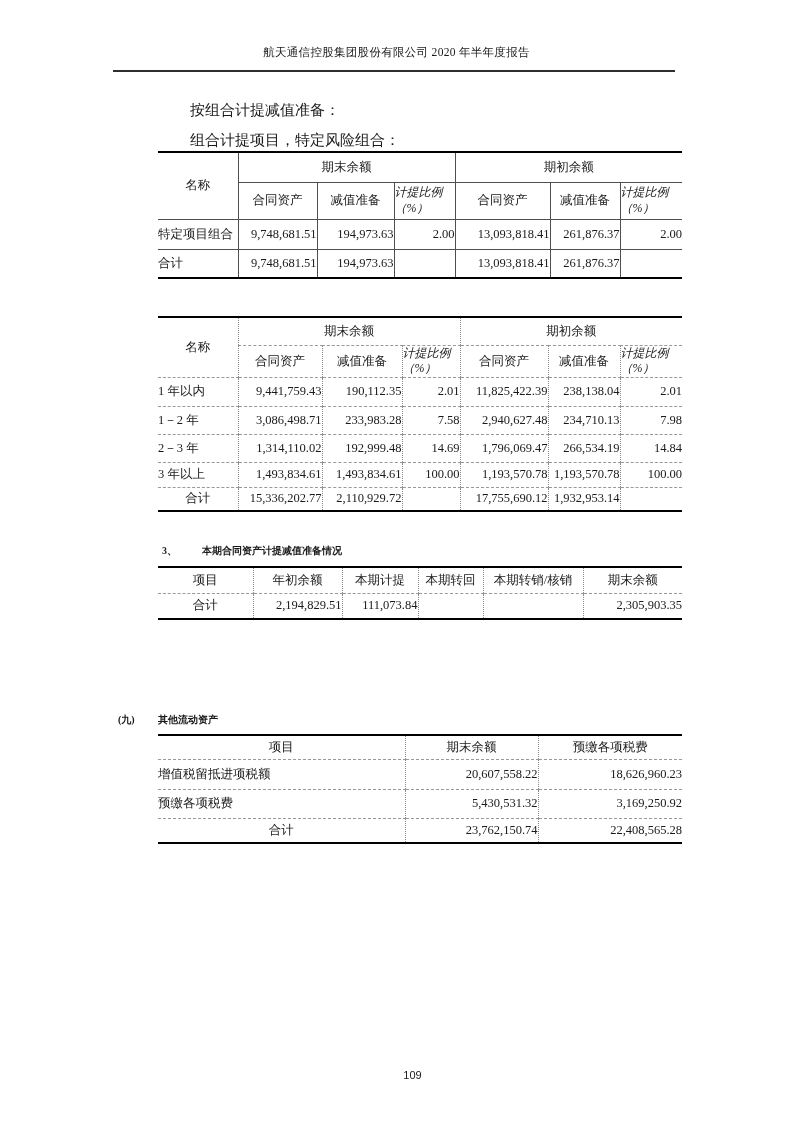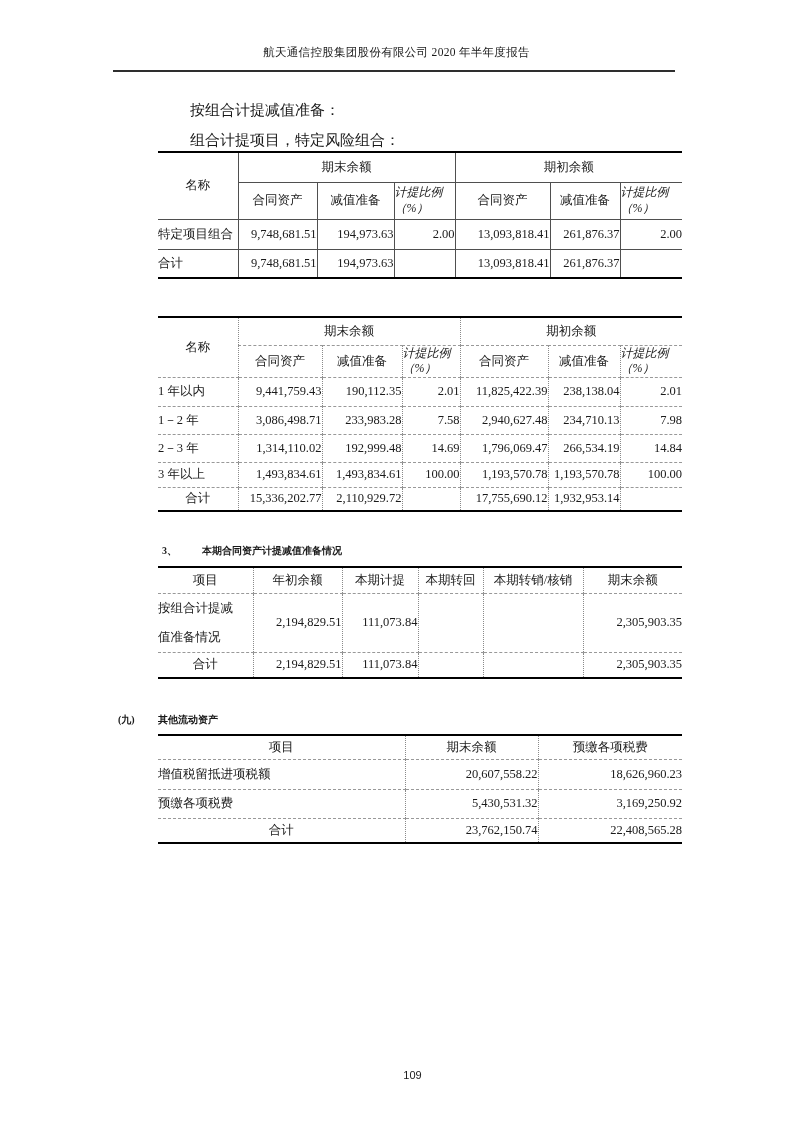--- a/index.html
+++ b/index.html
@@ -211,28 +211,20 @@
     </colgroup>
     <tbody>
         <tr style="height:26px">
       <th class="no-l ctr">项目</th>
       <th class="ctr">年初余额</th>
       <th class="ctr">本期计提</th>
       <th class="ctr">本期转回</th>
       <th class="ctr">本期转销/核销</th>
       <th class="ctr">期末余额</th>
     </tr>
-    <tr style="height:59px">
-      <td class="no-l cell-pad"><span class="wrap-label">按组合计提减值准备情况</span></td>
-      <td class="num">2,194,829.51</td>
-      <td class="num">111,073.84</td>
-      <td class="num"></td>
-      <td class="num"></td>
-      <td class="num">2,305,903.35</td>
-    </tr>
     <tr style="height:26px">
       <td class="no-l ctr">合计</td>
       <td class="num">2,194,829.51</td>
       <td class="num">111,073.84</td>
       <td class="num"></td>
       <td class="num"></td>
       <td class="num">2,305,903.35</td>
     </tr>
   </tbody>
     </table>

